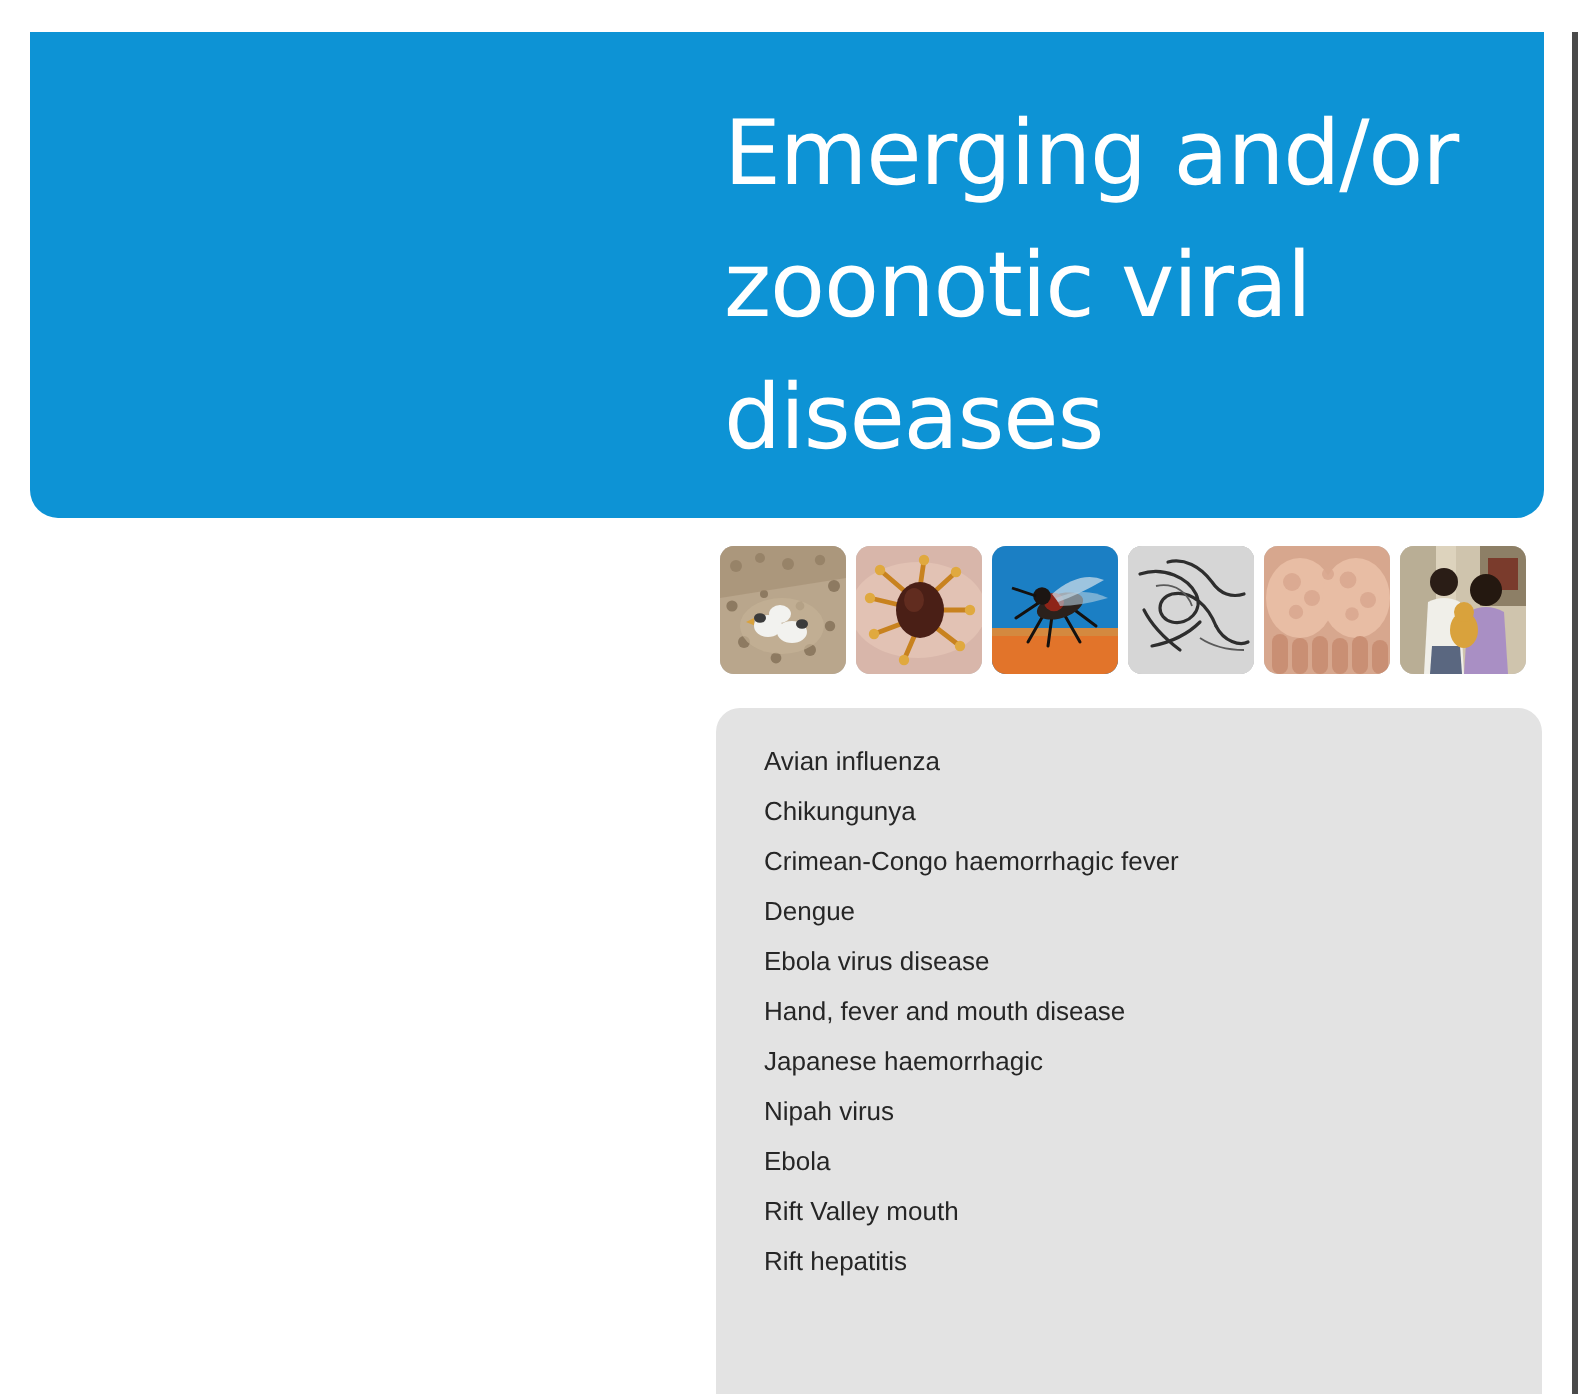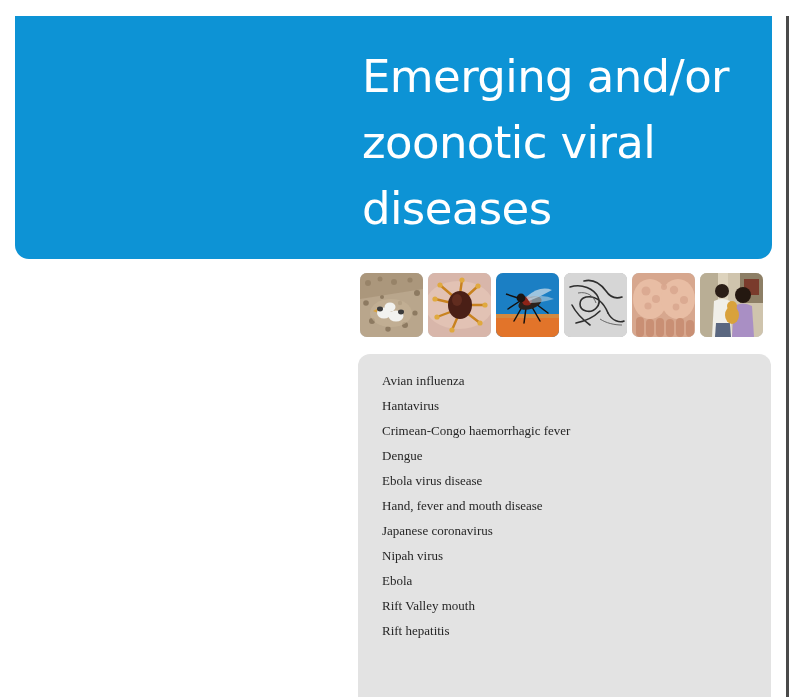--- a/index.html
+++ b/index.html
@@ -102,21 +102,21 @@
     box-sizing: border-box;
     padding: 14px 0 0 0;
   }
   #disease-list {
     list-style: none;
     margin: 0;
     padding: 0 0 0 24px;
   }
   #disease-list li {
     color: #262626;
-    font-family: Liberation Serif, serif;
+    font-family: Liberation Sans, sans-serif;
     font-size: 13px;
     font-weight: 400;
     line-height: 25px;
     white-space: nowrap;
   }
 </style>
 </head>
 <body>
 
 <div id="page">
@@ -275,26 +275,26 @@
           <circle cx="32" cy="33" r="5"></circle>
         </g>
       </svg>
     </div>
 
   </div>
 
   <div id="disease-panel">
     <ul id="disease-list">
       <li>Avian influenza</li>
-      <li>Hantavirus</li>
+      <li>Chikungunya</li>
       <li>Crimean-Congo haemorrhagic fever</li>
       <li>Dengue</li>
       <li>Ebola virus disease</li>
       <li>Hand, fever and mouth disease</li>
-      <li>Japanese coronavirus</li>
+      <li>Japanese haemorrhagic</li>
       <li>Nipah virus</li>
       <li>Ebola</li>
       <li>Rift Valley mouth</li>
       <li>Rift hepatitis</li>
     </ul>
   </div>
 
   <div id="page-right-border"></div>
   <div id="page-right-outer"></div>
 

